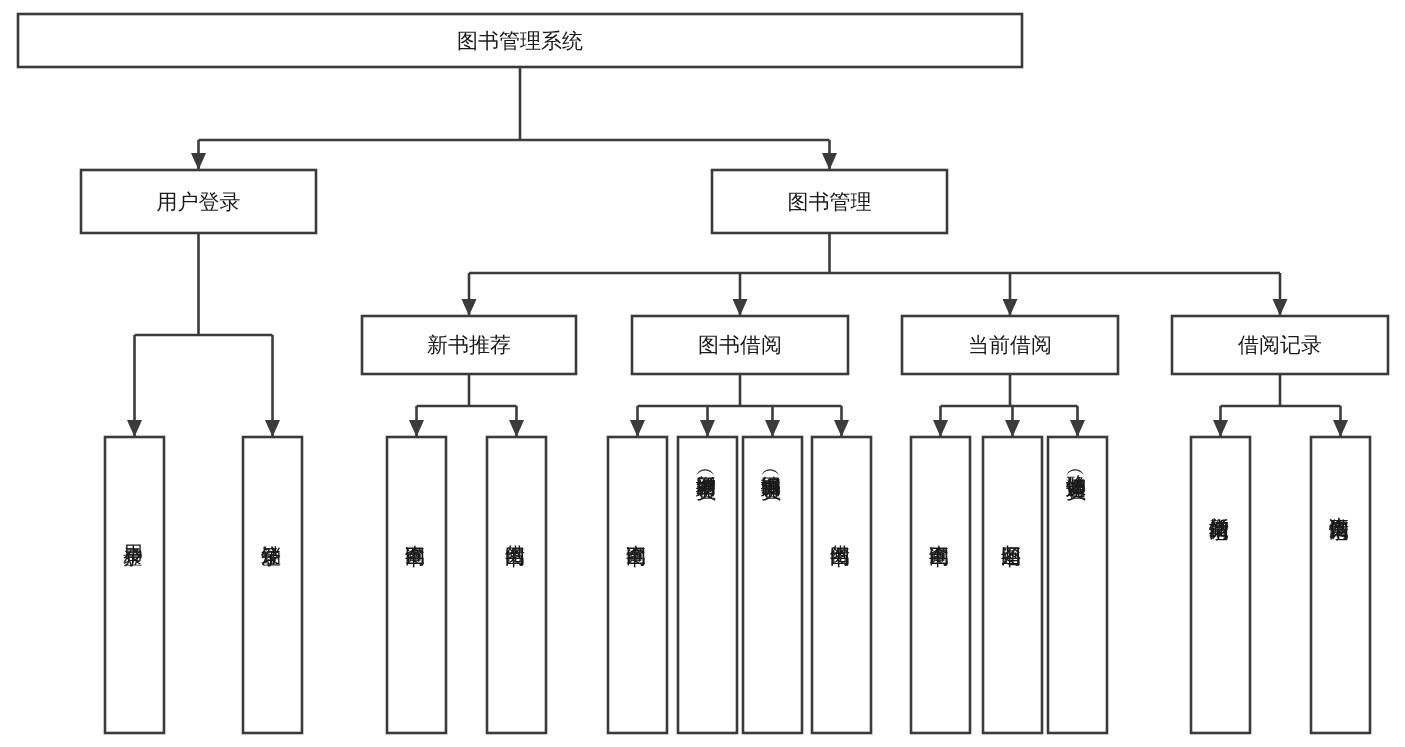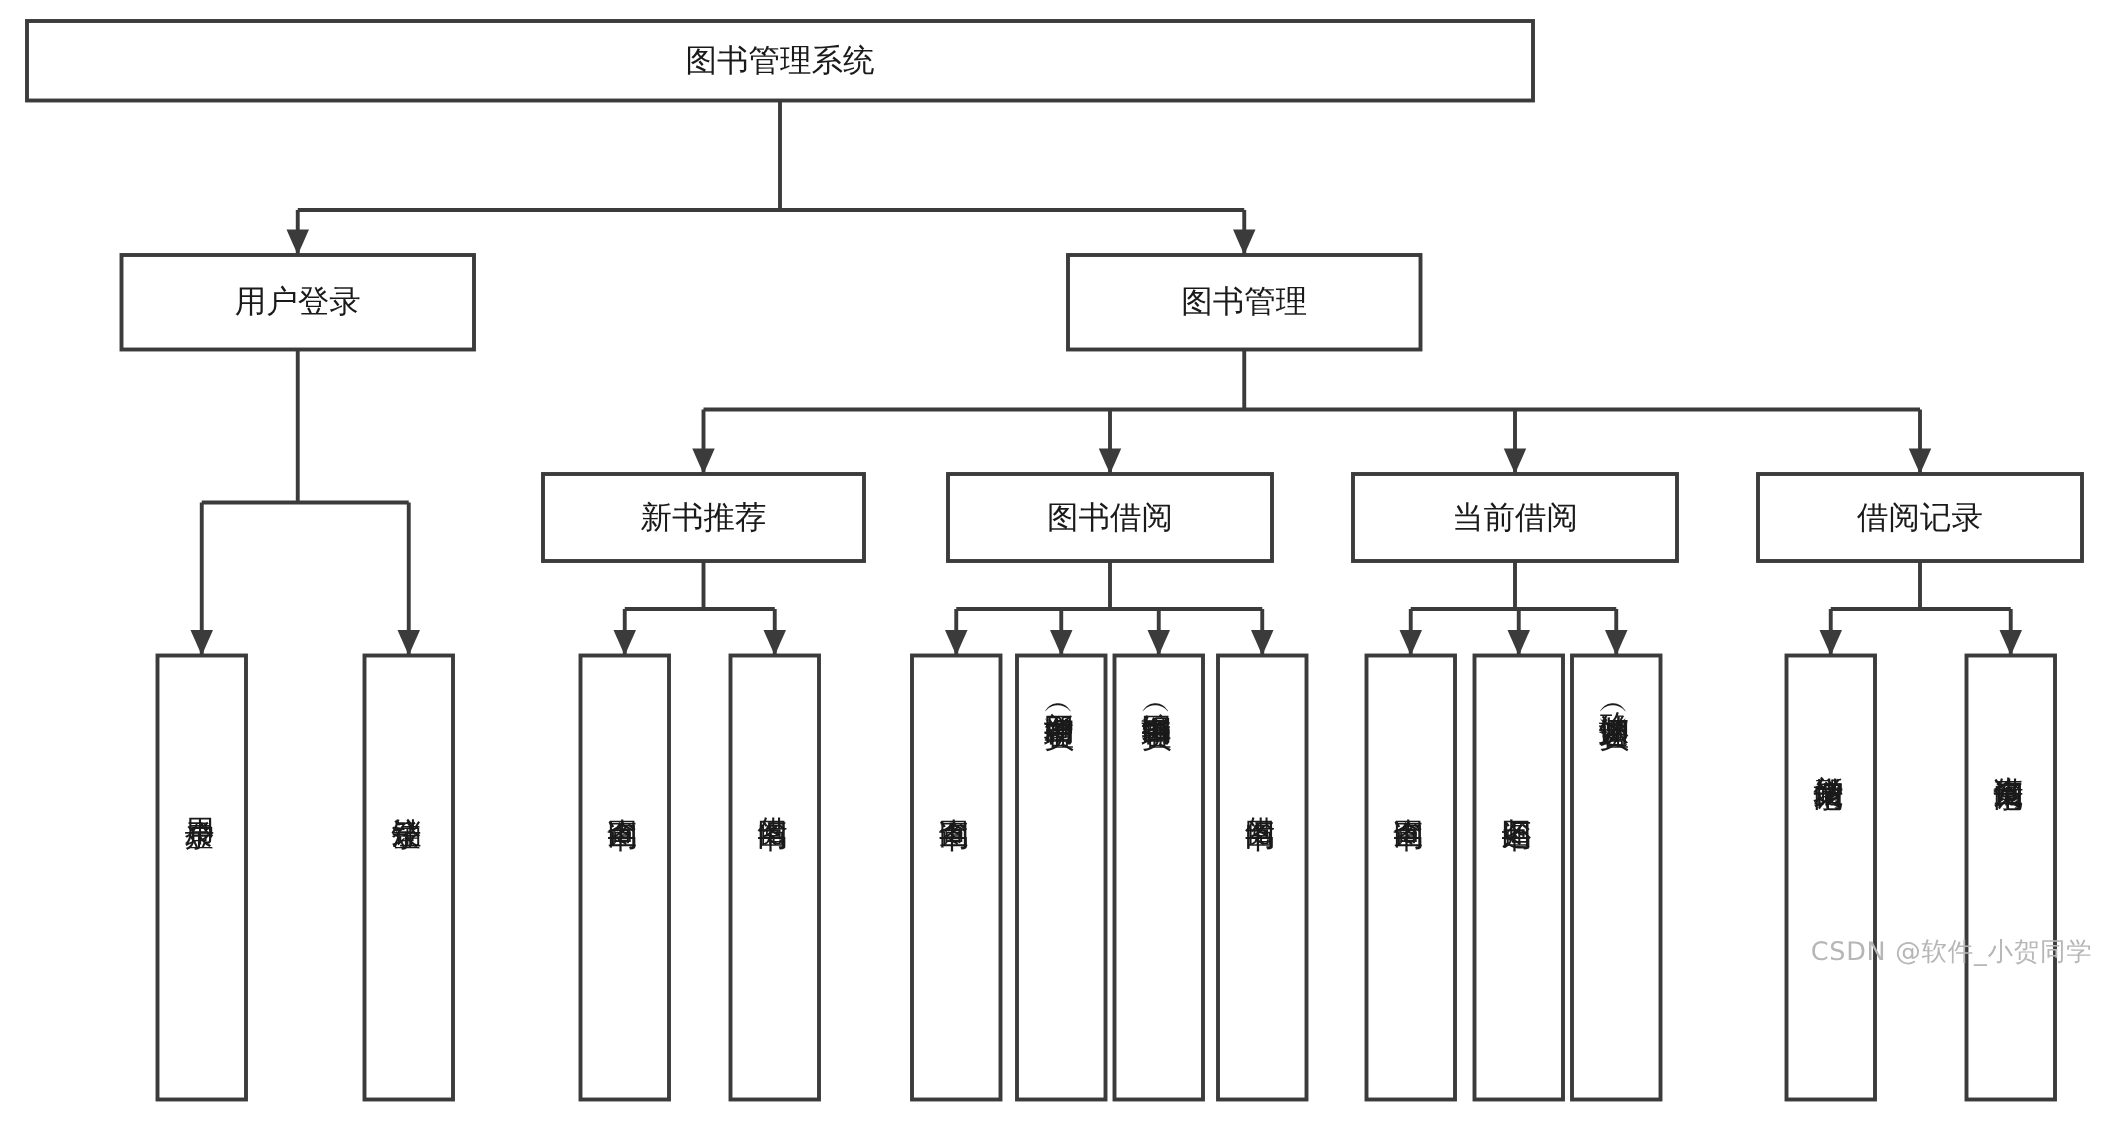--- a/index.html
+++ b/index.html
@@ -174,15 +174,14 @@
       <div class="vlabel" style="left: 696.5px; top: 459px; height: 252px;">新增图书（管理员）</div>
       <div class="vlabel" style="left: 761.5px; top: 459px; height: 252px;">编辑图书（管理员）</div>
       <div class="vlabel" style="left: 830.5px; top: 529px; height: 112px;">借阅图书</div>
       <div class="vlabel" style="left: 929.5px; top: 529px; height: 112px;">查询图书</div>
       <div class="vlabel" style="left: 1001.5px; top: 529px; height: 112px;">归还图书</div>
       <div class="vlabel" style="left: 1066.5px; top: 459px; height: 252px;">确认归还（管理员）</div>
       <div class="vlabel" style="left: 1209.5px; top: 501px; height: 168px;">新增借阅记录</div>
       <div class="vlabel" style="left: 1329.5px; top: 501px; height: 168px;">查询借阅记录</div>
     </div>
 
-  <div id="watermark">CSDN @软件_小贺同学</div>
 
 </div>
 
 </body></html>

